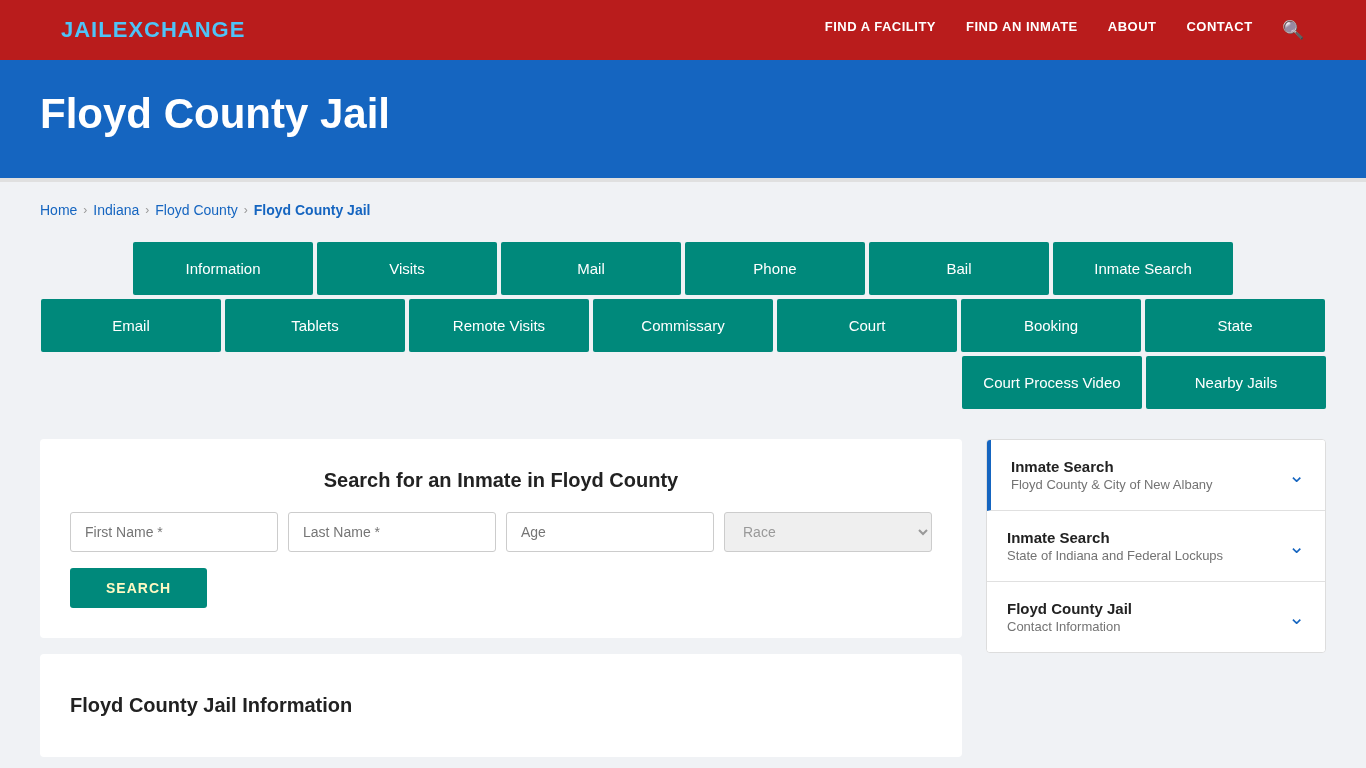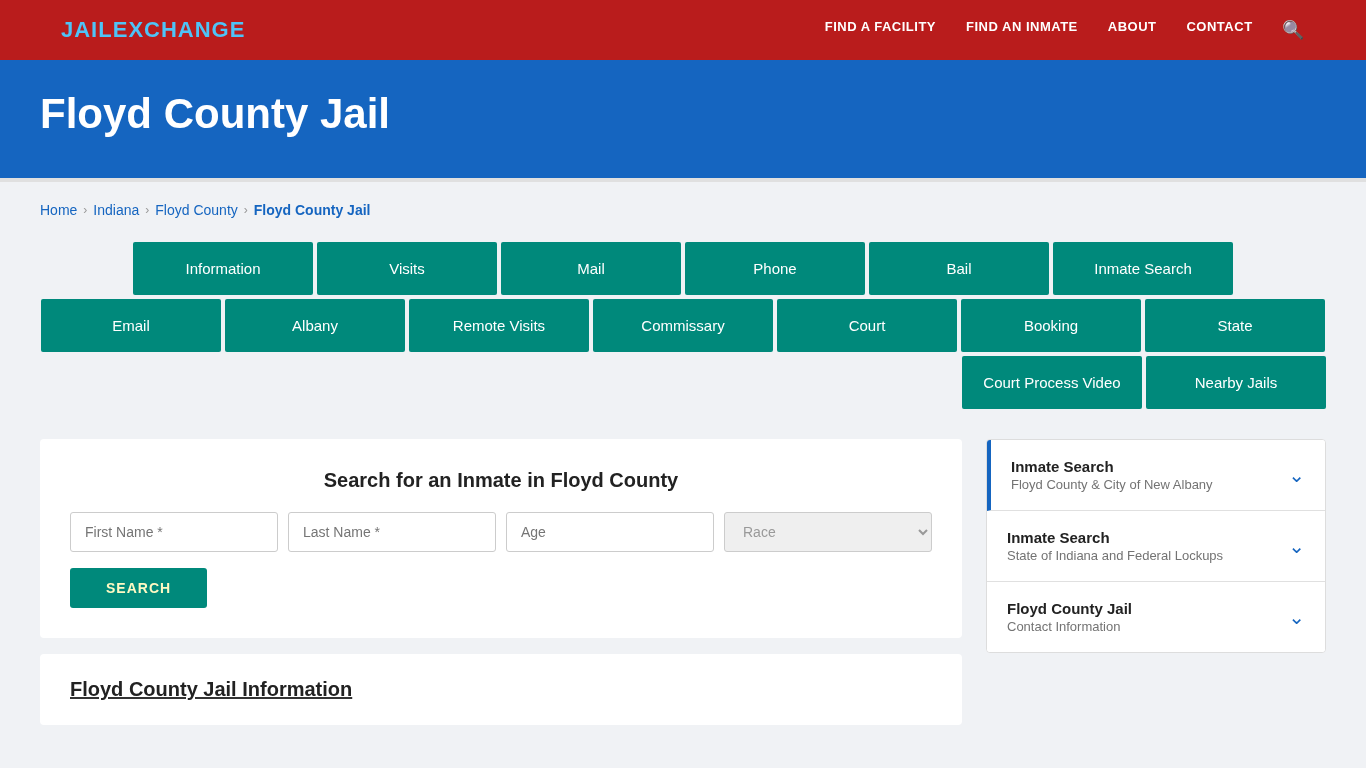--- a/index.html
+++ b/index.html
@@ -166,23 +166,22 @@
       font-size: 14px;
       font-weight: 700;
       cursor: pointer;
       letter-spacing: 1px;
     }
 
     
     .info-section {
       background: white;
       border-radius: 4px;
-      padding: 24px 30px;
+      padding: 40px 30px;
       margin-top: 16px;
-      text-decoration: underline;
     }
     .info-section h3 {
       font-size: 20px;
       font-weight: 700;
       color: #222;
     }
 
     
     .sidebar {
       width: 340px;
@@ -262,21 +261,21 @@
     <div class="btn-row">
       <button class="grid-btn">Information</button>
       <button class="grid-btn">Visits</button>
       <button class="grid-btn">Mail</button>
       <button class="grid-btn">Phone</button>
       <button class="grid-btn">Bail</button>
       <button class="grid-btn">Inmate Search</button>
     </div>
     <div class="btn-row">
       <button class="grid-btn">Email</button>
-      <button class="grid-btn">Albany</button>
+      <button class="grid-btn">Tablets</button>
       <button class="grid-btn">Remote Visits</button>
       <button class="grid-btn">Commissary</button>
       <button class="grid-btn">Court</button>
       <button class="grid-btn">Booking</button>
       <button class="grid-btn">State</button>
     </div>
     <div class="btn-row center">
       <button class="grid-btn">Court Process Video</button>
       <button class="grid-btn">Nearby Jails</button>
     </div>

